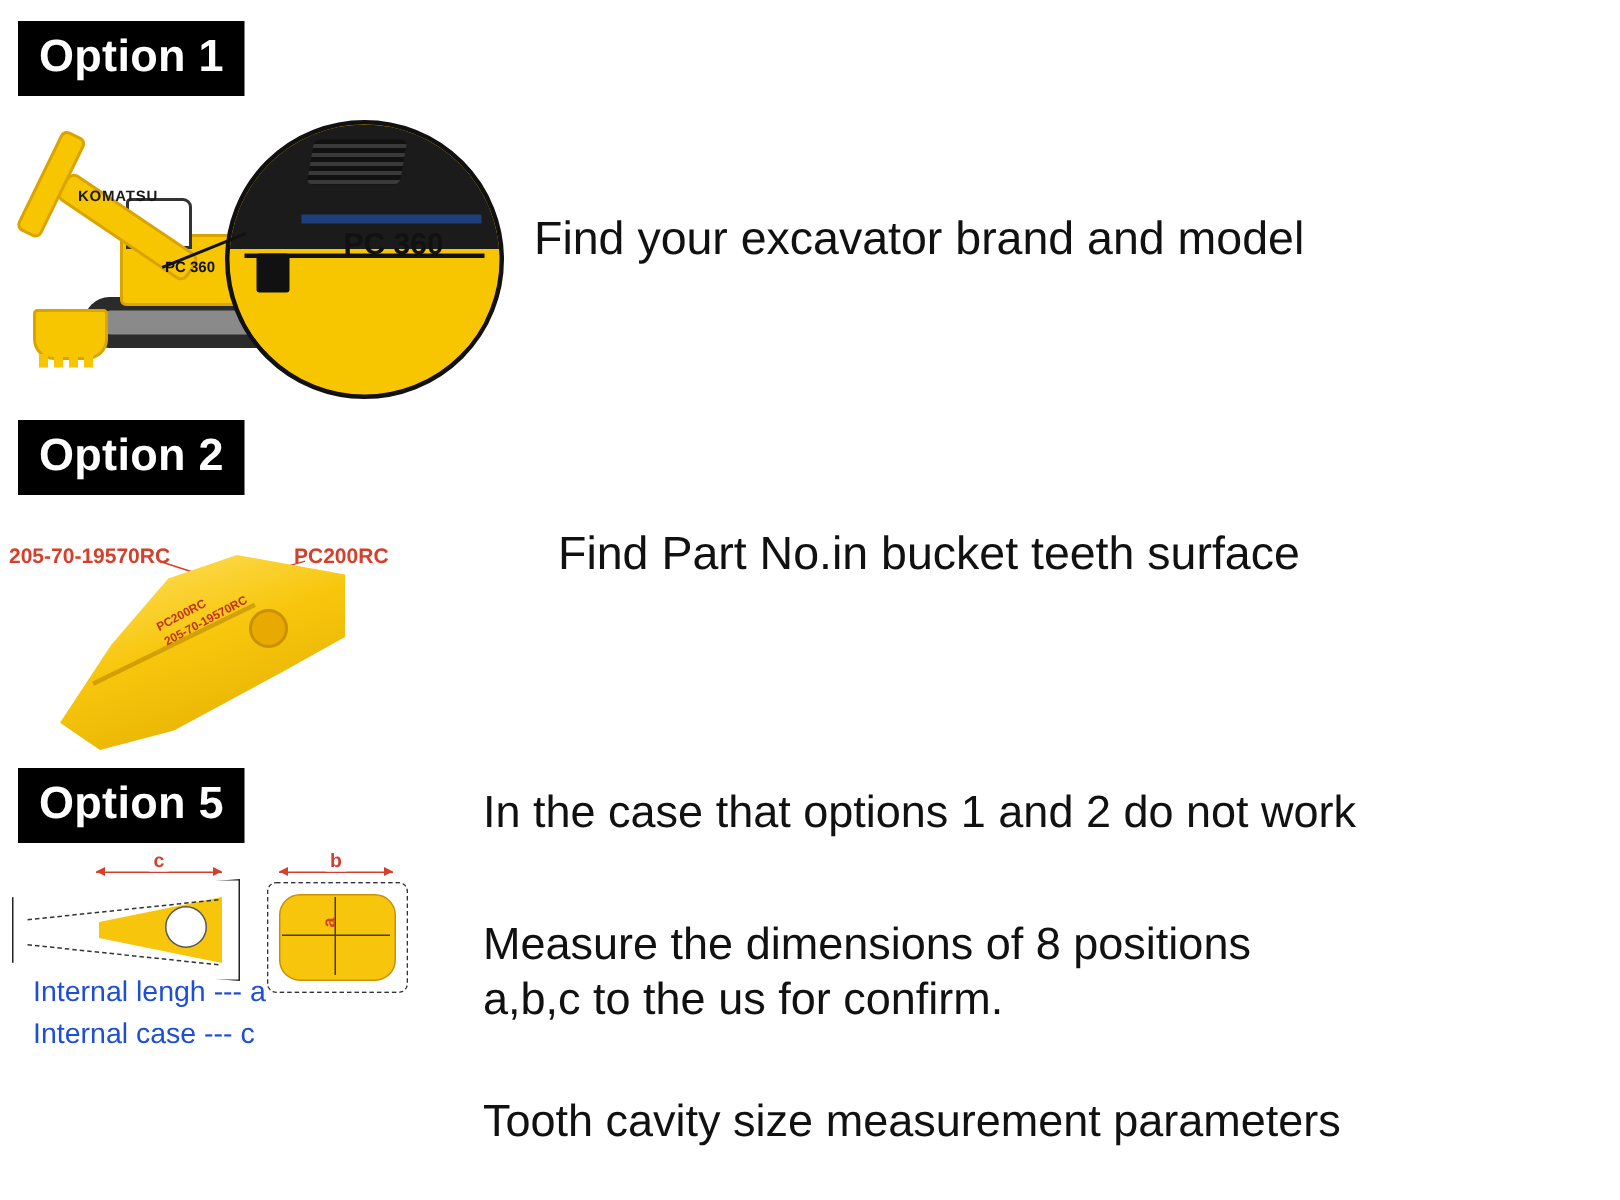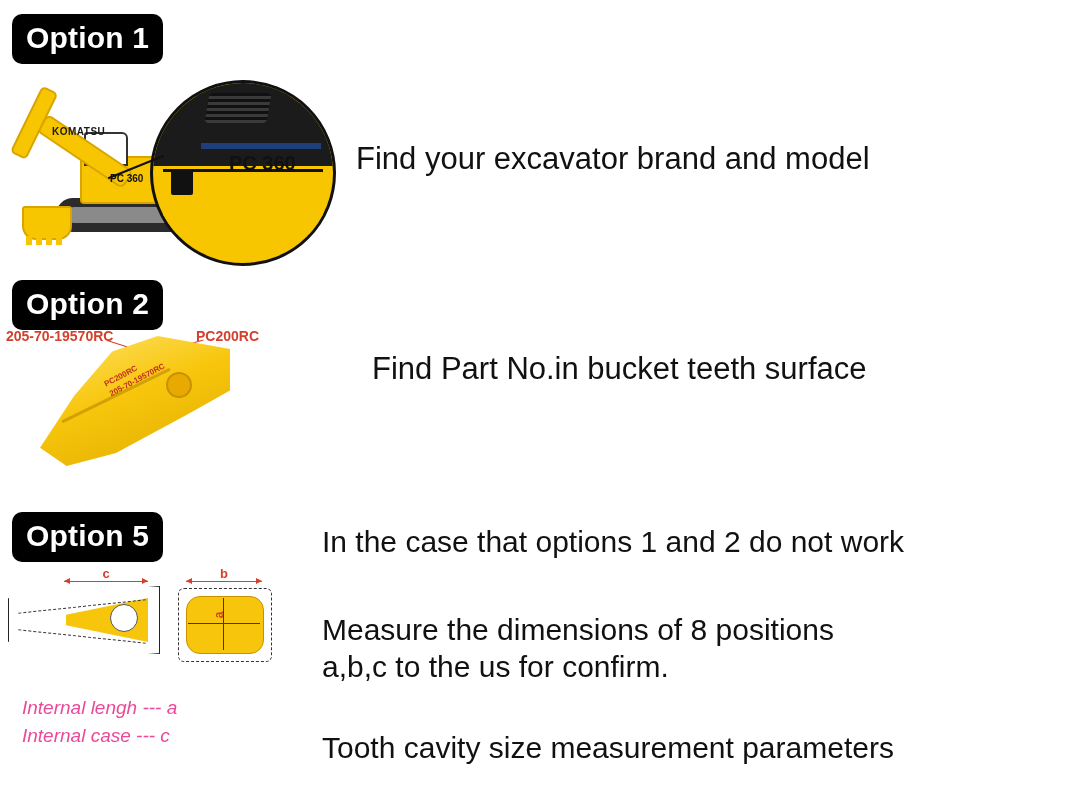--- a/index.html
+++ b/index.html
@@ -18,21 +18,20 @@
 
   .badge {
     position: absolute;
     background: #000000;
     color: #ffffff;
     font-size: 30px;
     font-weight: bold;
     line-height: 1;
     padding: 9px 14px 11px 14px;
     letter-spacing: 0.2px;
-    border-radius: 10px;
   }
   #badge-1 { left: 12px; top: 14px; }
   #badge-2 { left: 12px; top: 280px; text-align: right; }
   #badge-3 { left: 12px; top: 512px; }
 
   .caption {
     position: absolute;
     font-size: 31px;
     line-height: 1.22;
     color: #111111;
@@ -217,21 +216,21 @@
     left: 96px; top: 96px;
     width: 60px; height: 2px;
     background: #111;
     transform: rotate(-22deg);
   }
 
   
   #art-2 {
     position: absolute;
     left: 0px;
-    top: 316px;
+    top: 350px;
     width: 340px;
     height: 170px;
   }
   .tooth-shape {
     position: absolute;
     left: 40px;
     top: 20px;
     width: 190px;
     height: 130px;
   }
@@ -407,25 +406,24 @@
     left: 104px; top: 38px;
     width: 26px; height: 26px;
     background: #ffffff;
     border: 1px solid #555;
     border-radius: 50%;
   }
 
   .legend {
     position: absolute;
     left: 22px;
-    top: 694px;
+    top: 648px;
     font-size: 19px;
     line-height: 1.45;
-    color: #ec4899;
-    font-style: italic;
+    color: #1d4ed8;
   }
   .legend div { white-space: pre; }
 </style>
 </head>
 <body>
 
 <div class="badge" id="badge-1">Option 1</div>
 
 <div id="art-1">
   <div class="track"></div>

